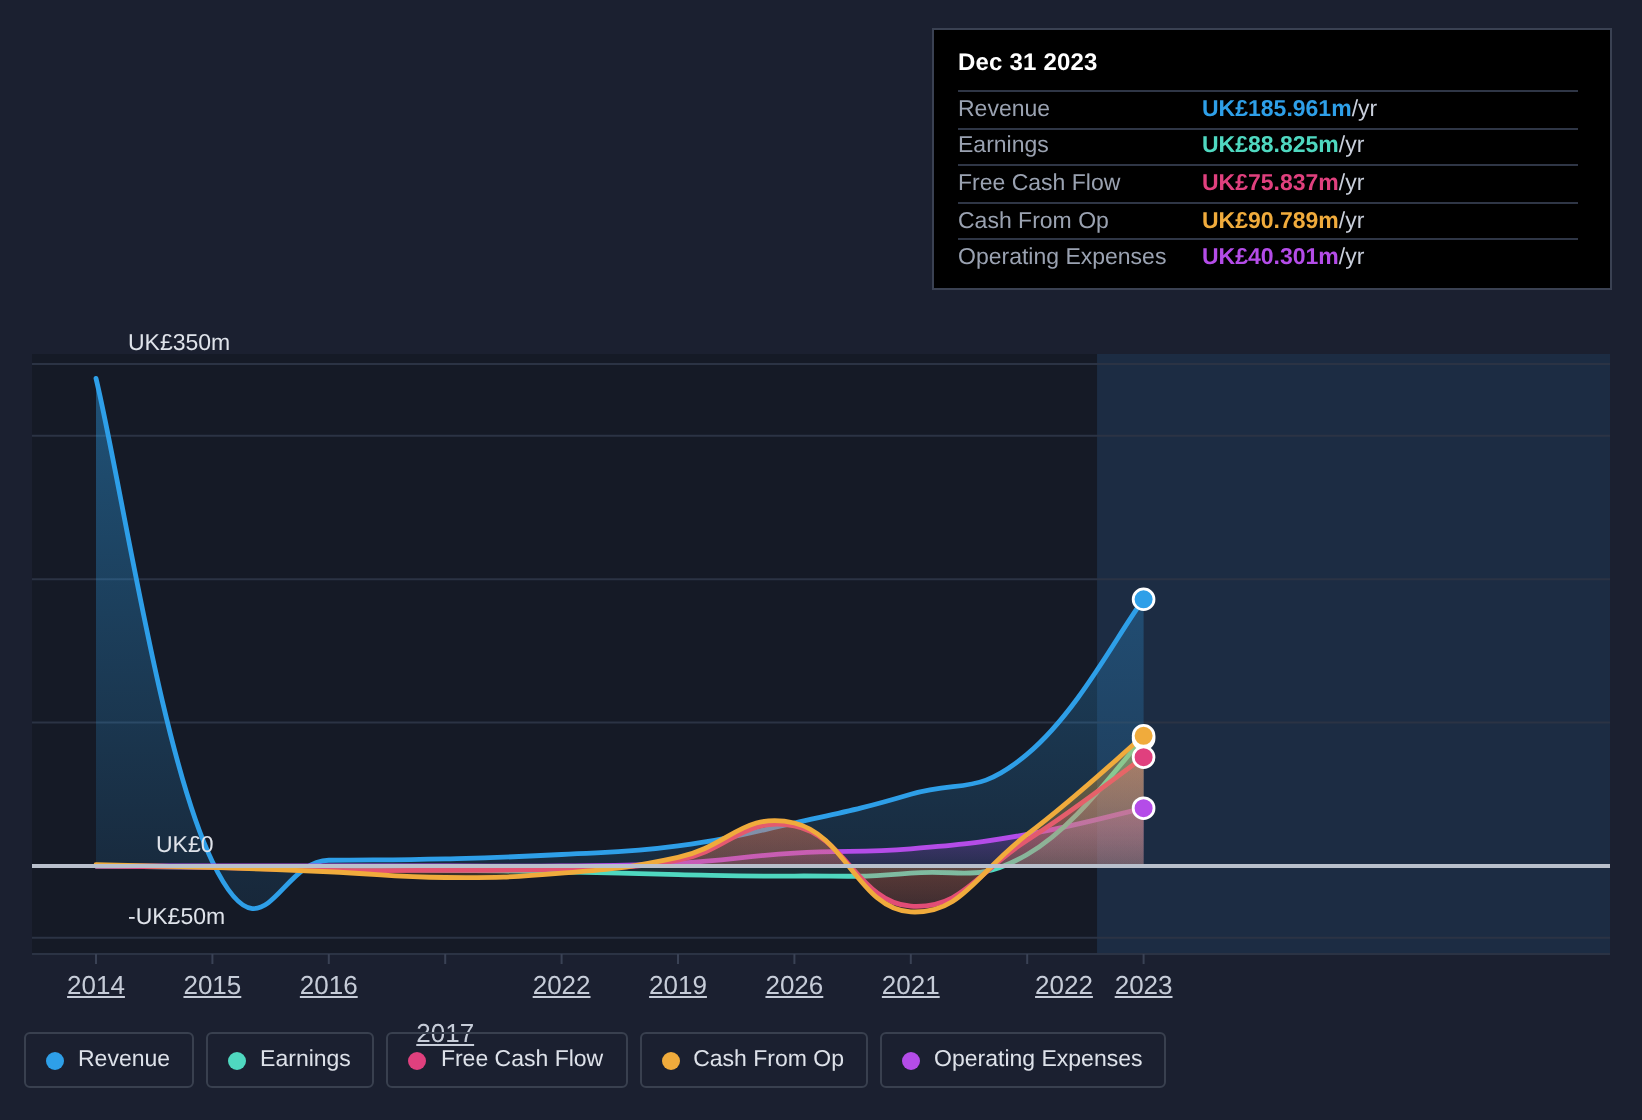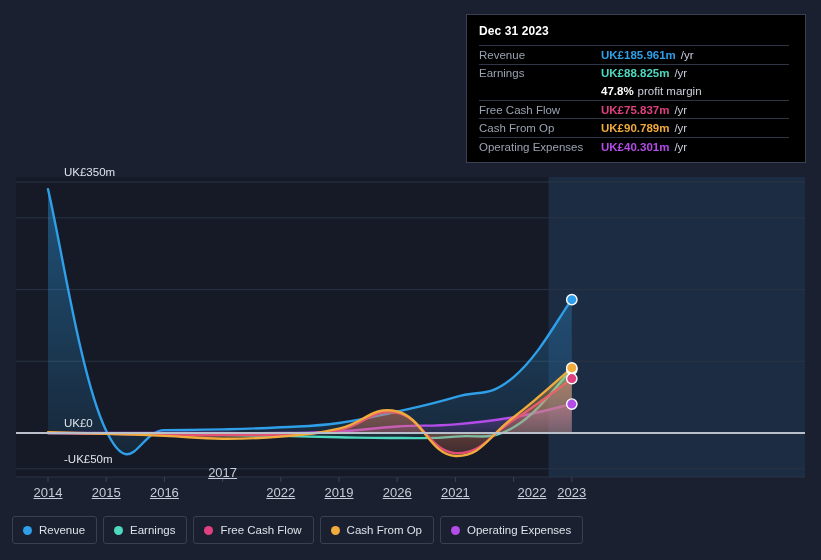--- a/index.html
+++ b/index.html
@@ -51,21 +51,21 @@
     white-space: nowrap;
   }
   .tt-row.no-rule { border-top: none; }
   .tt-label {
     color: #9aa2b1;
     width: 122px;
     flex: 0 0 122px;
     overflow: hidden;
   }
   .tt-value { font-weight: bold; }
-  .tt-unit { color: #c9cfdb; font-weight: normal; margin-left: 5px; }
+  .tt-unit { color: #c9cfdb; font-weight: normal; margin-left: 0; }
   .tt-sub { color: #c9cfdb; font-weight: normal; margin-left: 4px; }
 
   
   .chart-wrap {
     position: absolute;
     left: 0;
     top: 0;
     width: 821px;
     height: 505px;
   }
@@ -127,25 +127,20 @@
     <div id="tooltip-rows">
         <div class="tt-row">
           <span class="tt-label">Revenue</span>
           <span class="tt-value" style="color: rgb(46, 159, 232);">UK£185.961m</span>
           <span class="tt-unit">/yr</span>
         </div>
         <div class="tt-row">
           <span class="tt-label">Earnings</span>
           <span class="tt-value" style="color: rgb(79, 216, 192);">UK£88.825m</span>
           <span class="tt-unit">/yr</span>
-        </div>
-        <div class="tt-row no-rule">
-          <span class="tt-label"></span>
-          <span class="tt-value" style="color: rgb(255, 255, 255);">47.8%</span>
-          <span class="tt-sub">profit margin</span>
         </div>
         <div class="tt-row">
           <span class="tt-label">Free Cash Flow</span>
           <span class="tt-value" style="color: rgb(224, 64, 126);">UK£75.837m</span>
           <span class="tt-unit">/yr</span>
         </div>
         <div class="tt-row">
           <span class="tt-label">Cash From Op</span>
           <span class="tt-value" style="color: rgb(240, 171, 60); text-align: right;">UK£90.789m</span>
           <span class="tt-unit">/yr</span>
@@ -212,28 +207,28 @@
         <path d="M48.00,432.28 C60.80,432.60 80.59,432.93 106.20,433.72 C131.81,434.51 138.79,434.76 164.40,435.87 C190.01,436.97 196.99,438.58 222.60,438.74 C248.21,438.89 255.19,438.79 280.80,436.59 C306.41,434.38 313.39,434.22 339.00,428.70 C364.61,423.18 371.59,405.49 397.20,411.49 C422.81,417.48 429.79,454.69 455.40,455.95 C481.01,457.21 487.99,436.60 513.60,417.22 C539.21,397.85 559.00,378.74 571.80,367.89" fill="none" stroke="#f0ab3c" stroke-width="2.4" stroke-linejoin="round" stroke-linecap="round"></path>
         <line x1="16" y1="433" x2="805" y2="433" stroke="#b9c0cc" stroke-width="2"></line>
         <circle cx="571.8000000000001" cy="299.6393971428571" r="5.2" fill="#2e9fe8" stroke="#ffffff" stroke-width="1.4"></circle>
         <circle cx="571.8000000000001" cy="369.2997857142857" r="5.2" fill="#4fd8c0" stroke="#ffffff" stroke-width="1.4"></circle>
         <circle cx="571.8000000000001" cy="378.6140371428571" r="5.2" fill="#e0407e" stroke="#ffffff" stroke-width="1.4"></circle>
         <circle cx="571.8000000000001" cy="367.89131714285713" r="5.2" fill="#f0ab3c" stroke="#ffffff" stroke-width="1.4"></circle>
         <circle cx="571.8000000000001" cy="404.0984257142857" r="5.2" fill="#b44ce8" stroke="#ffffff" stroke-width="1.4"></circle>
       </svg>
     <div id="y-labels">
         <div class="y-label" style="left: 22px; top: 166px;">UK£350m</div>
-        <div class="y-label" style="left: 22px; top: 417px;">UK£0</div>
+        <div class="y-label" style="left: 36px; top: 417px;">UK£0</div>
         <div class="y-label" style="left: 22px; top: 452.857px;">-UK£50m</div>
       </div>
     <div id="x-labels">
         <div class="x-label" style="left: 48px; top: 485px;">2014</div>
         <div class="x-label" style="left: 106.2px; top: 485px;">2015</div>
         <div class="x-label" style="left: 164.4px; top: 485px;">2016</div>
-        <div class="x-label" style="left: 222.6px; top: 465px;">2017</div>
+        <div class="x-label" style="left: 222.6px; top: 509px;">2017</div>
         <div class="x-label" style="left: 280.8px; top: 485px;">2022</div>
         <div class="x-label" style="left: 339px; top: 485px; text-align: right;">2019</div>
         <div class="x-label" style="left: 397.2px; top: 485px;">2026</div>
         <div class="x-label" style="left: 455.4px; top: 485px;">2021</div>
         <div class="x-label" style="left: 532px; top: 485px;">2022</div>
         <div class="x-label" style="left: 571.8px; top: 485px;">2023</div>
       </div>
   </div>
 
   <div class="legend" id="legend">

